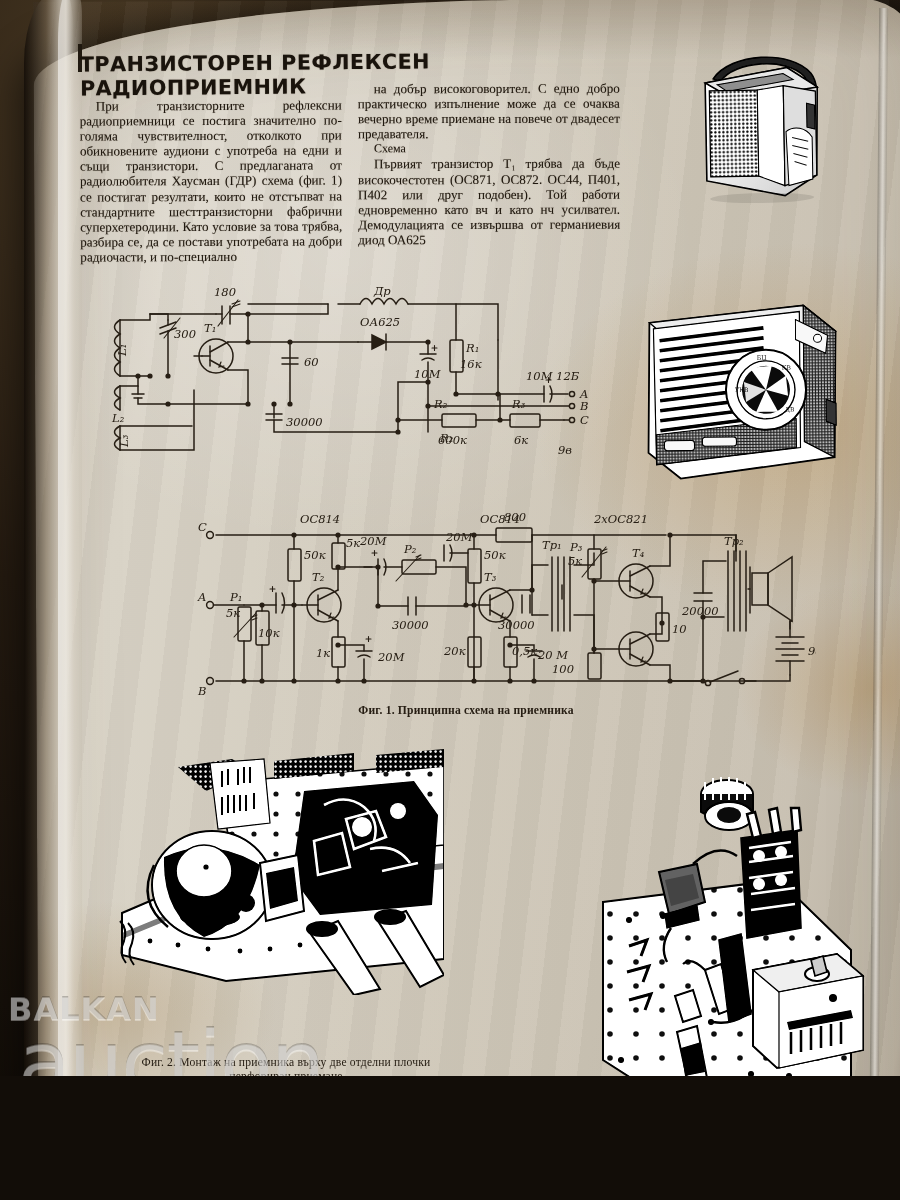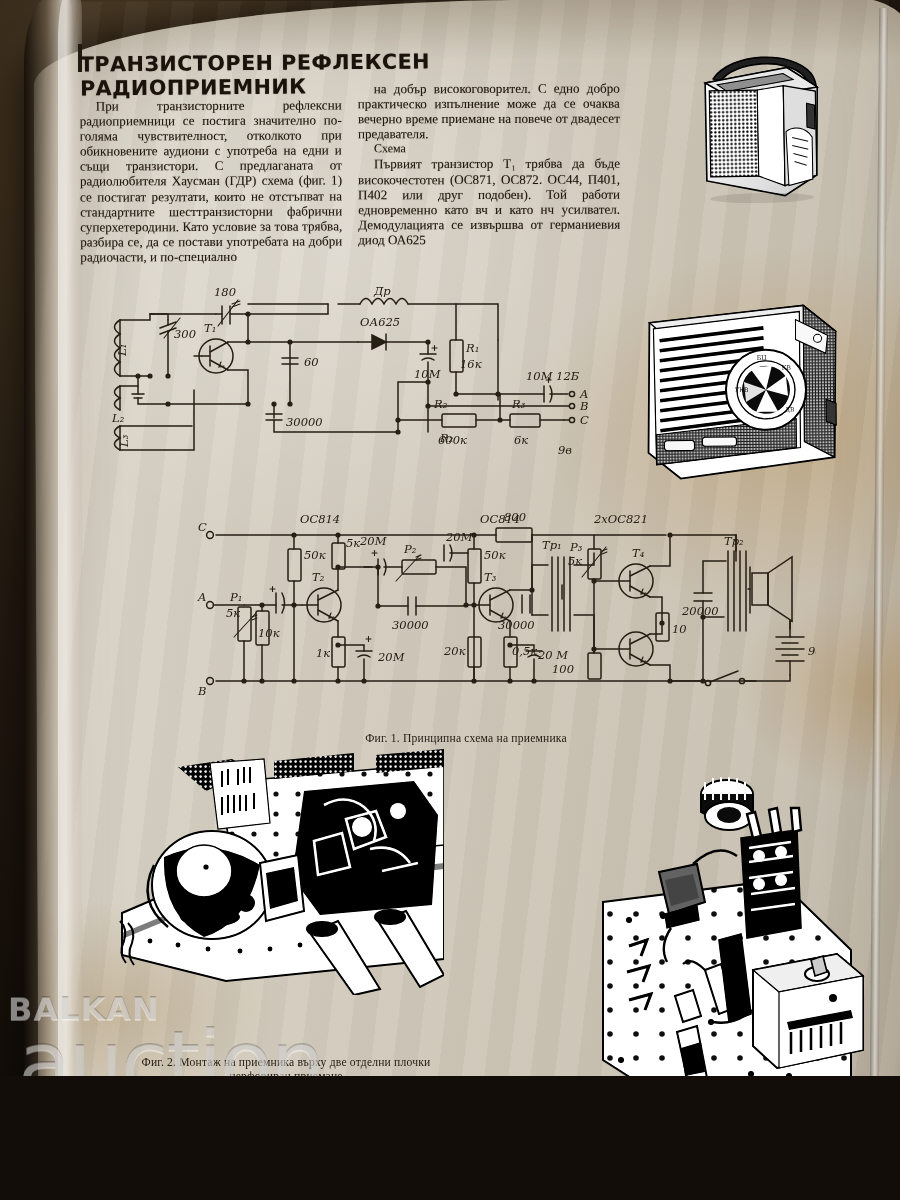--- a/index.html
+++ b/index.html
@@ -72,21 +72,21 @@
   #chassis1{left:78px;top:745px;width:330px;height:250px;}
   #chassis2{left:565px;top:760px;width:265px;height:320px;}
 
   
   .fig{position:absolute;}
   #fig1a{left:62px;top:282px;width:520px;height:190px;}
   #fig1b{left:160px;top:505px;width:620px;height:200px;}
 
   .cap{position:absolute;font-size:11.6px;color:#2a2218;letter-spacing:.2px;
     font-family:"Liberation Serif",serif;text-align:center;}
-  #cap1{left:260px;top:732px;width:340px;}
+  #cap1{left:260px;top:704px;width:340px;font-weight:bold;}
   #cap2{left:40px;top:1056px;width:420px;line-height:14px;font-family:Liberation Serif, serif;}
 
   
   .banner{position:absolute;left:8px;top:1104px;width:452px;height:50px;
     background:linear-gradient(180deg,#13100d,#000 45%,#0b0908);
     transform:rotate(-1.6deg) skewX(-1deg);
     box-shadow:0 2px 8px rgba(0,0,0,.5);overflow:hidden;}
   .banner span{position:absolute;color:#f2efe9;white-space:nowrap;
     font-family:"DejaVu Serif",serif;font-style:italic;}
   .b1{left:14px;top:8px;font-size:28px;letter-spacing:-.5px;transform:rotate(-1deg) skewX(-9deg);}

